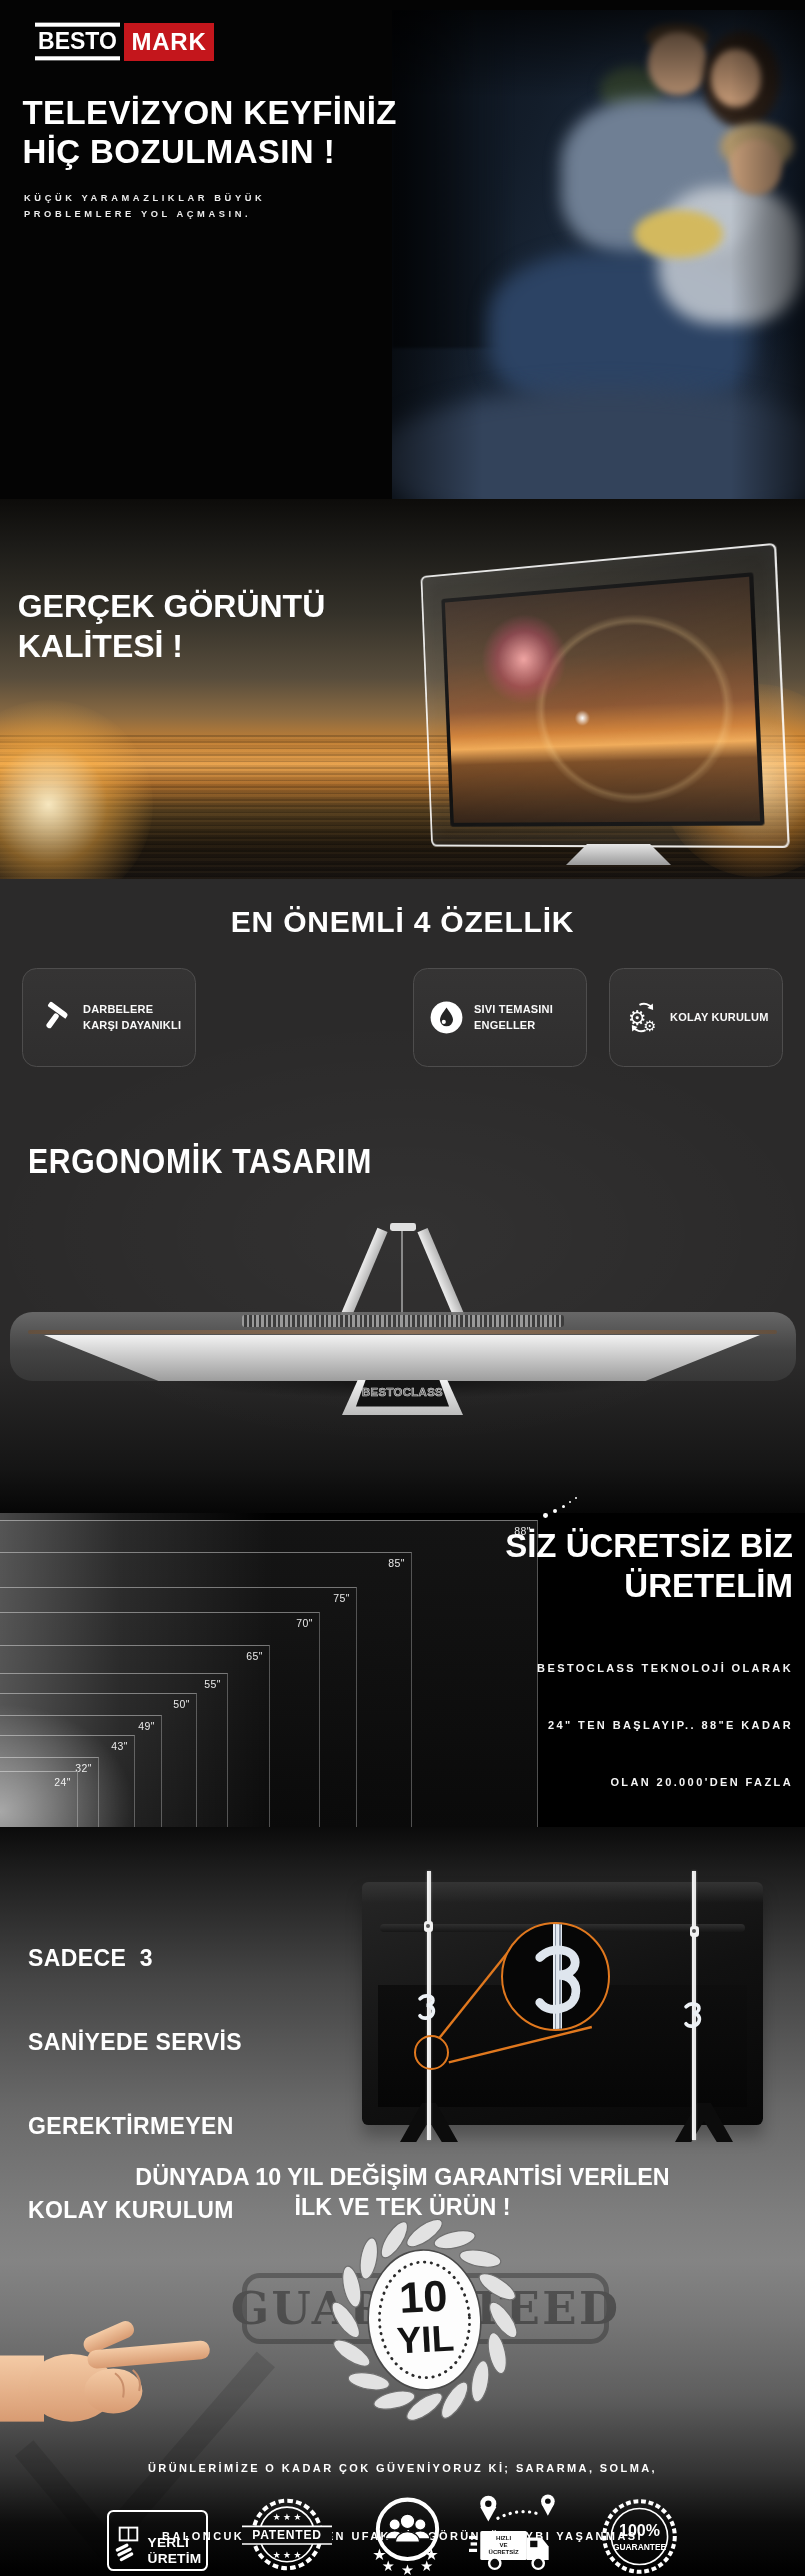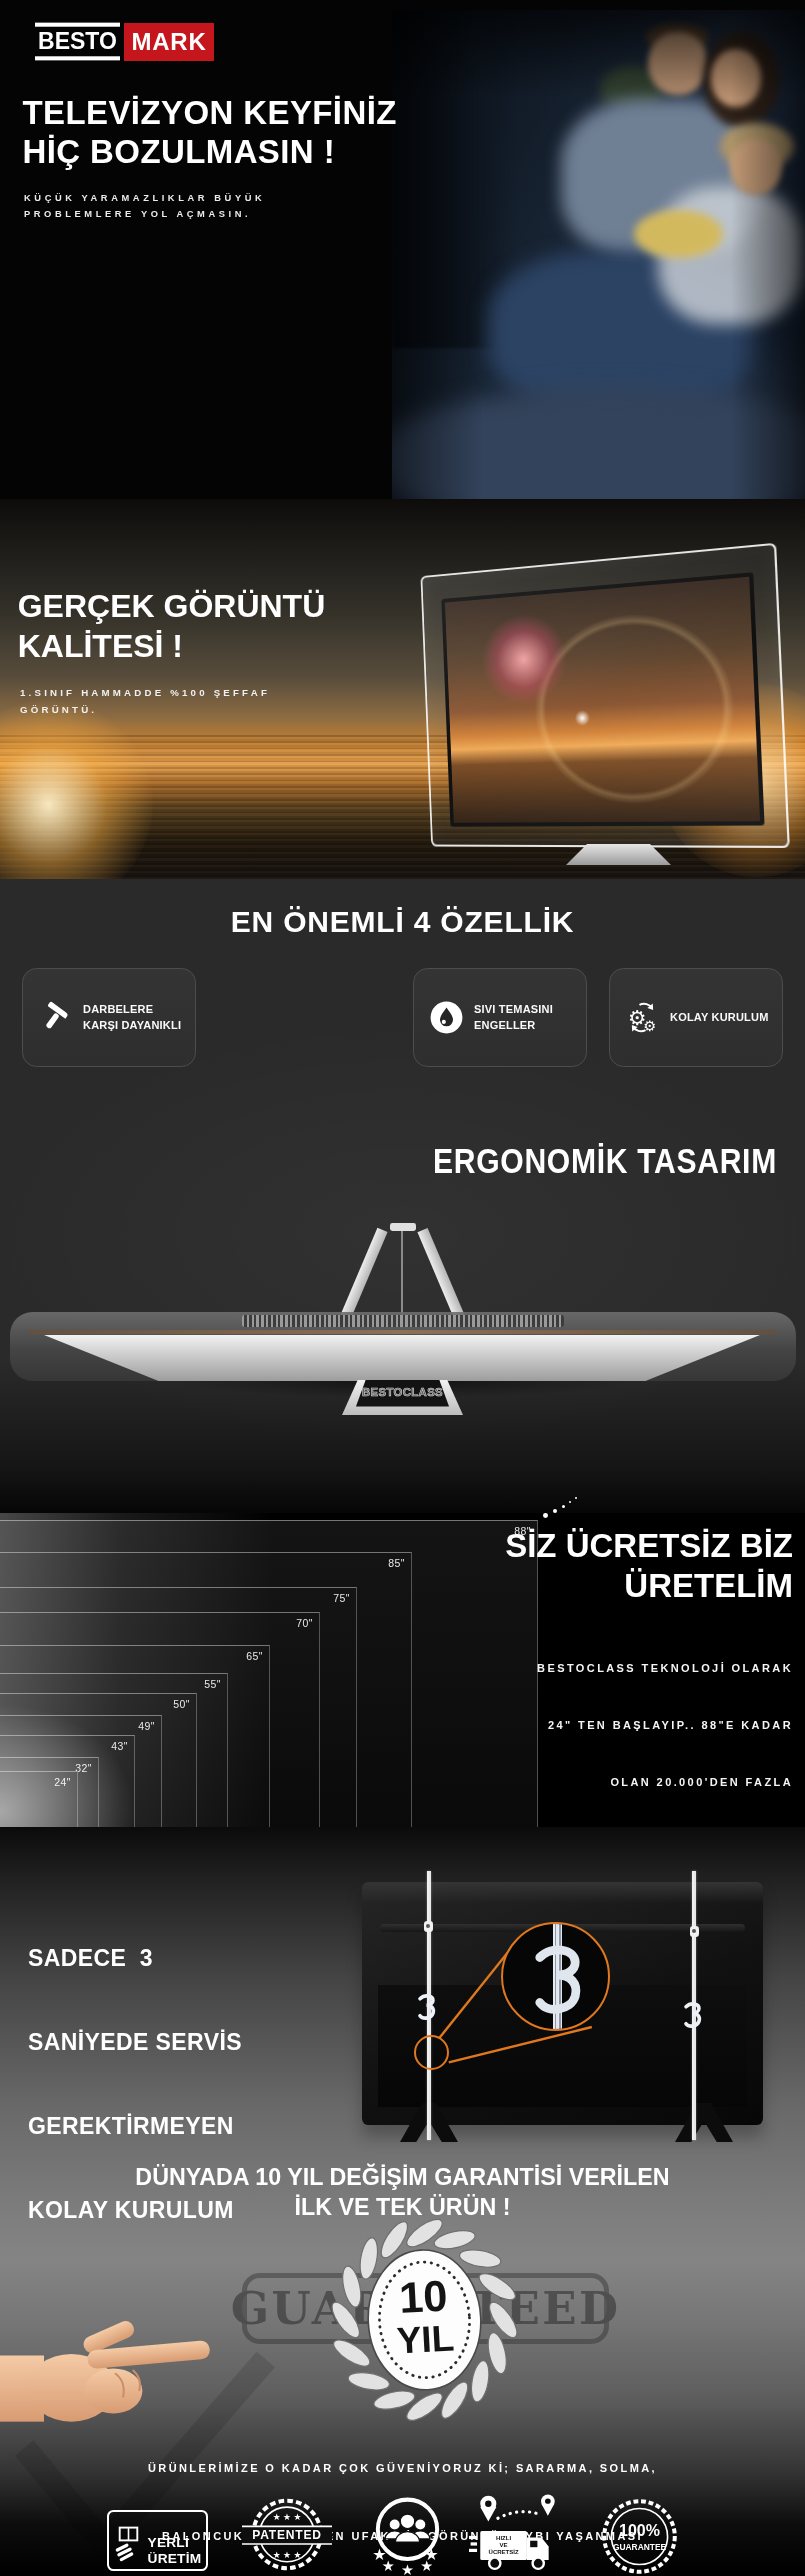--- a/index.html
+++ b/index.html
@@ -67,21 +67,21 @@
 
   
   .grayblock{left:0;top:879px;width:805px;height:634px;
     background:radial-gradient(564px 290px at 50% 56%,rgba(255,255,255,.035),rgba(255,255,255,0) 75%),
                linear-gradient(180deg,#2b2a2a 0%,#2b2a2a 76%,#151515 93%,#060606 100%)}
   .f-title{left:0;top:905px;width:805px;text-align:center;font-size:30px;font-weight:800;letter-spacing:0.8px}
   .card{top:968px;width:174px;height:99px;border:0.8px solid #4e4d4d;border-radius:14.5px;
     background:linear-gradient(180deg,#353434,#2f2e2e);display:flex;align-items:center;gap:10.5px;padding:0 9.7px 0 14.5px}
   .card .cicon{flex:0 0 35px;height:35px}
   .card .clabel{font-size:11px;font-weight:700;line-height:15.3px;letter-spacing:0.2px;color:#fafafa}
-  .ergo-title{left:0;top:1141px;width:805px;text-align:right;font-weight:800}
+  .ergo-title{left:0;top:1141px;width:805px;text-align:left;font-weight:800}
   .ergo-title span{display:inline-block;font-size:35px;transform:scaleX(.86);letter-spacing:0.8px}
   .brL,.brR{top:1230px;width:11.3px;height:95px;background:linear-gradient(90deg,#ececec,#b5b5b5)}
   .brL{left:377px;transform:rotate(23deg);transform-origin:50% 0}
   .brR{left:417px;transform:rotate(-23deg);transform-origin:50% 0}
   .rod{left:401px;top:1228px;width:2.4px;height:100px;background:#8a8a8a}
   .apex{left:390px;top:1223px;width:26px;height:8px;background:#e0e0e0;border-radius:2.4px}
   .glassback{left:9.7px;top:1312px;width:786px;height:69px;border-radius:22.5px;opacity:.9;
     background:linear-gradient(180deg,#6e6e6e,#474747 55%,#383838)}
   .vents{left:242px;top:1315px;width:322px;height:12px;border-radius:2.4px;
     background:repeating-linear-gradient(90deg,#9a9a9a 0 2.4px,#3c3c3c 2.4px 4.8px)}
@@ -193,24 +193,20 @@
     <div class="glowR"></div>
   </div>
   <div class="abs tv2">
     <div class="tv2-panel"></div>
     <div class="tv2-protector"></div>
     <div class="tv2-stand"></div>
   </div>
   <div class="abs q-title">
     <div>GERÇEK GÖRÜNTÜ</div>
     <div>KALİTESİ !</div>
-  </div>
-  <div class="abs q-sub">
-    <div>1.SINIF HAMMADDE %100 ŞEFFAF</div>
-    <div>GÖRÜNTÜ.</div>
   </div>
 
   <div class="abs grayblock"></div>
   <div class="abs f-title">EN ÖNEMLİ 4 ÖZELLİK</div>
 
   <div class="abs card" style="left:22px">
     <svg class="cicon" viewBox="0 0 44 44">
       <g transform="rotate(36 22 22)" fill="#fff">
         <path d="M9 9 h20 a4 4 0 0 1 4 4 v3 h-26 a2 2 0 0 1 -2-2 v-3 a2 2 0 0 1 2-2 z"></path>
         <rect x="18" y="17" width="7" height="21" rx="3.2"></rect>

